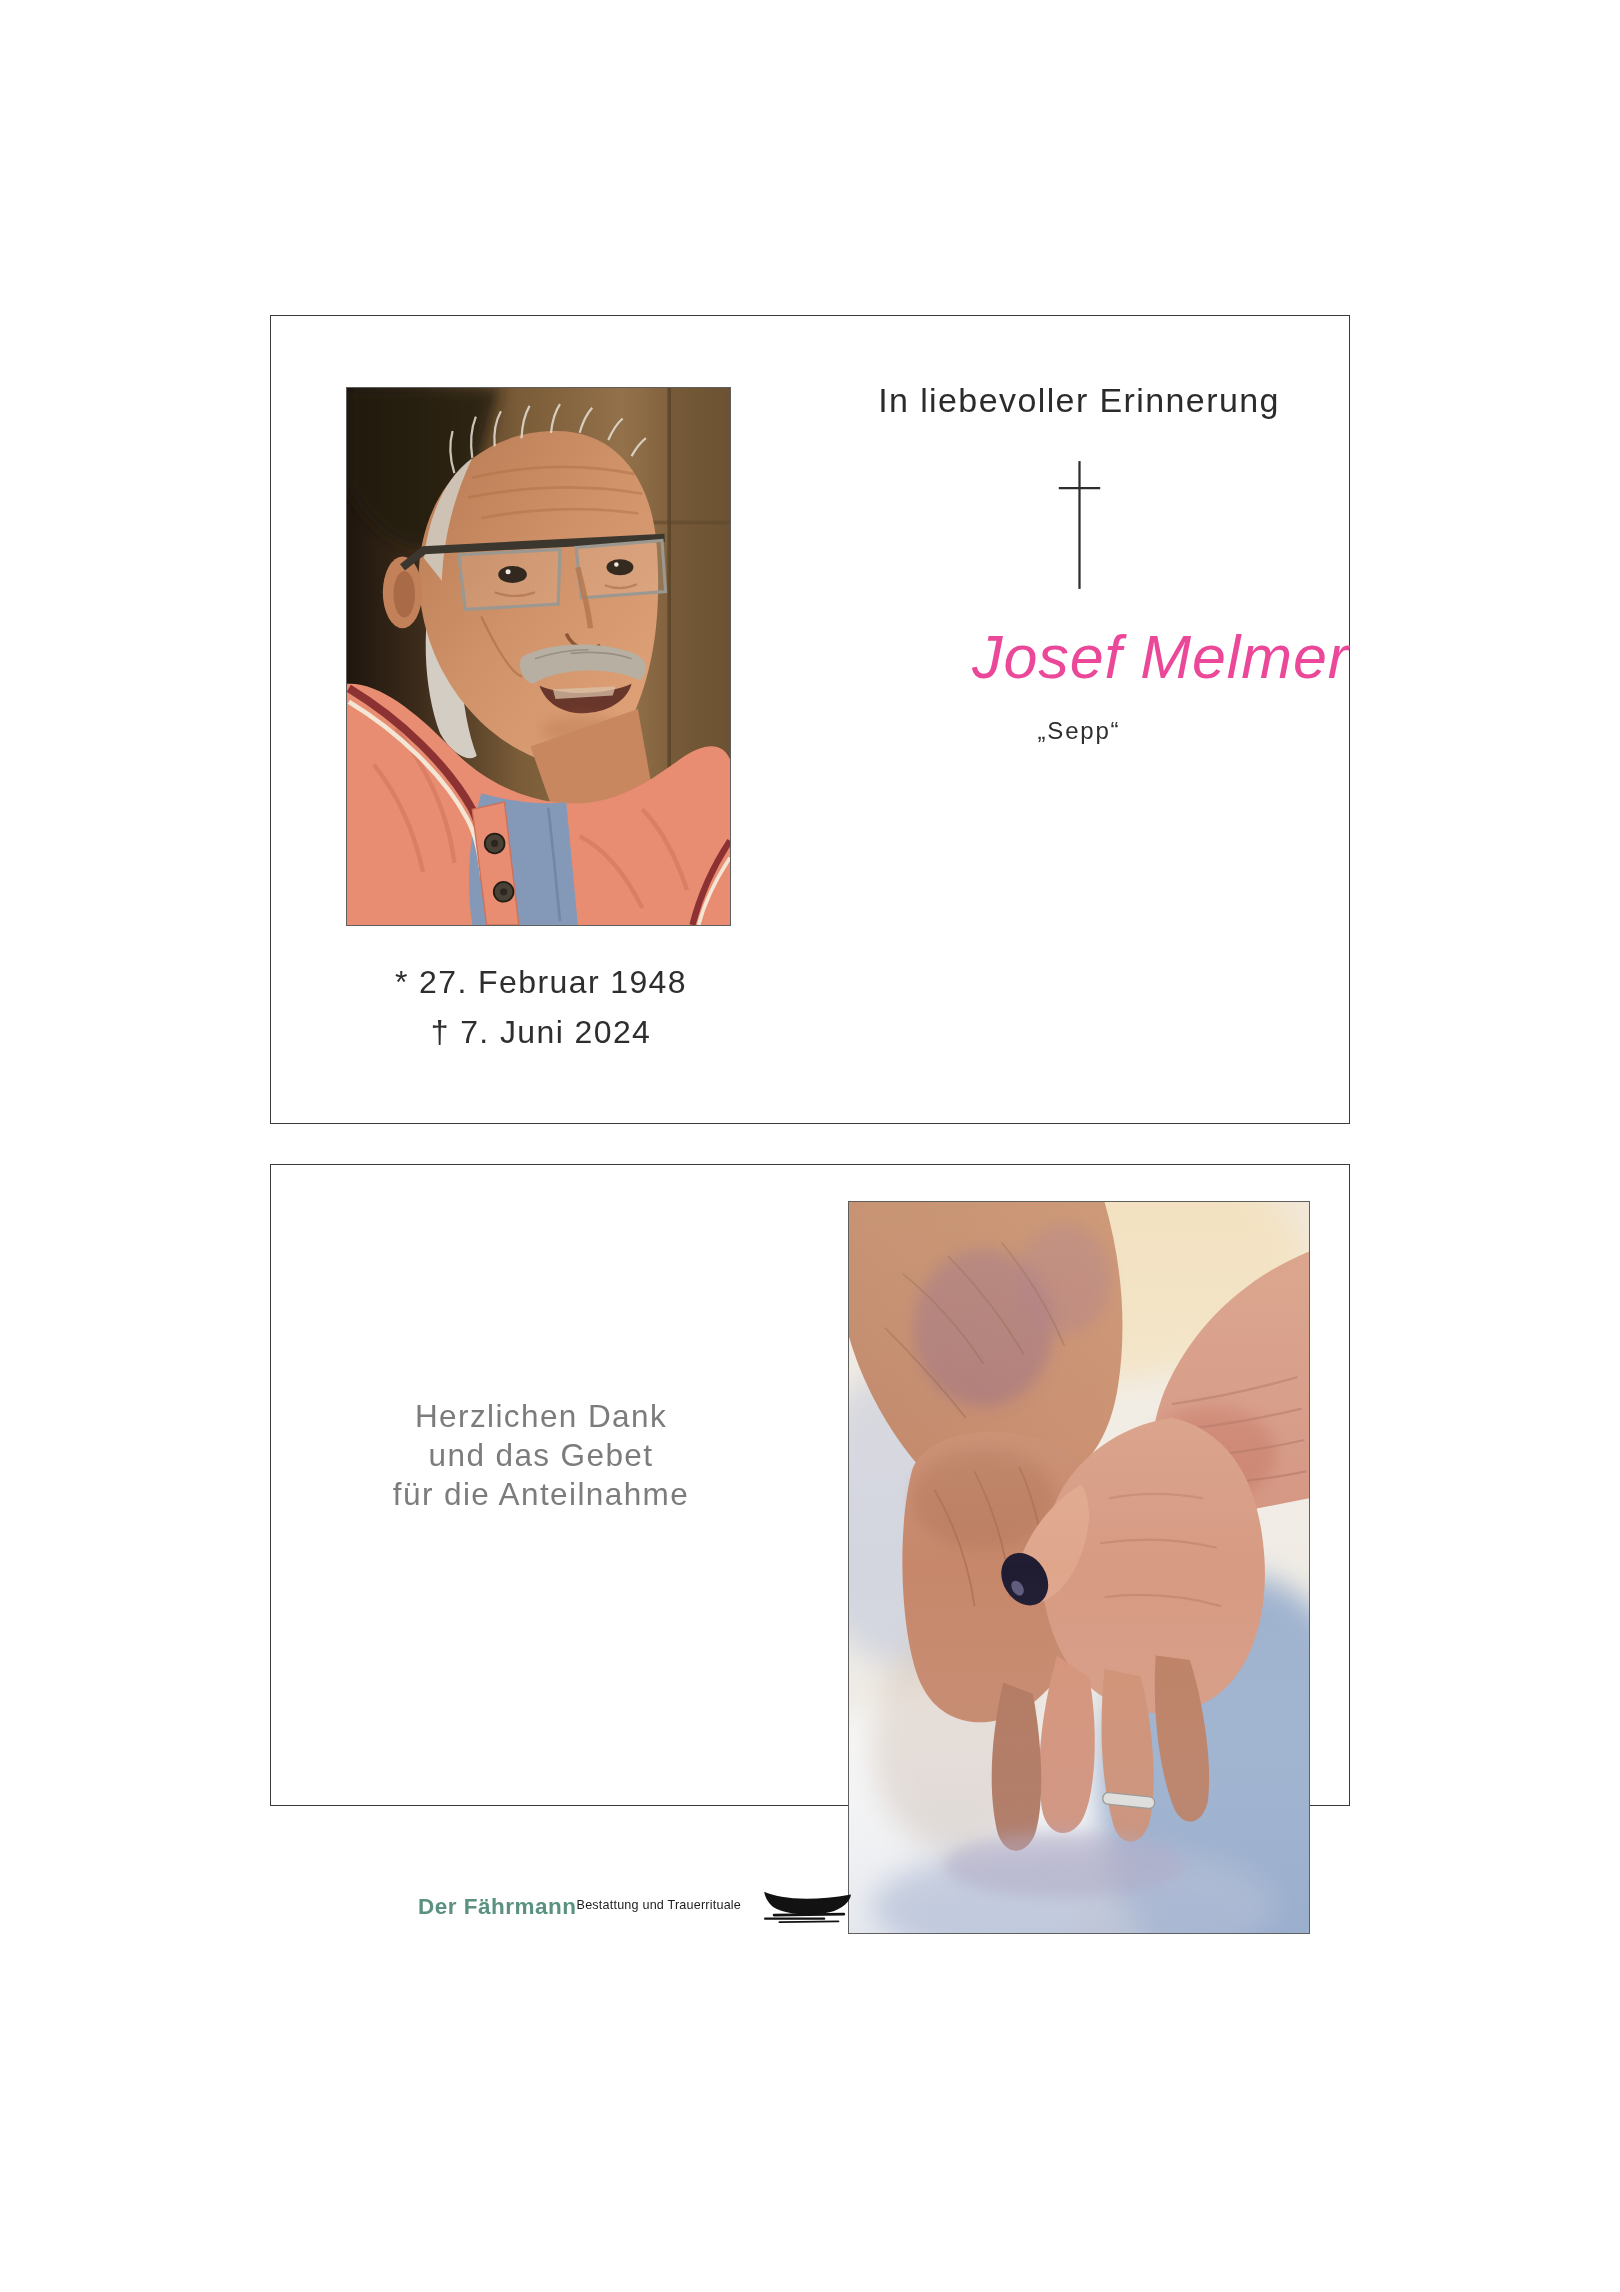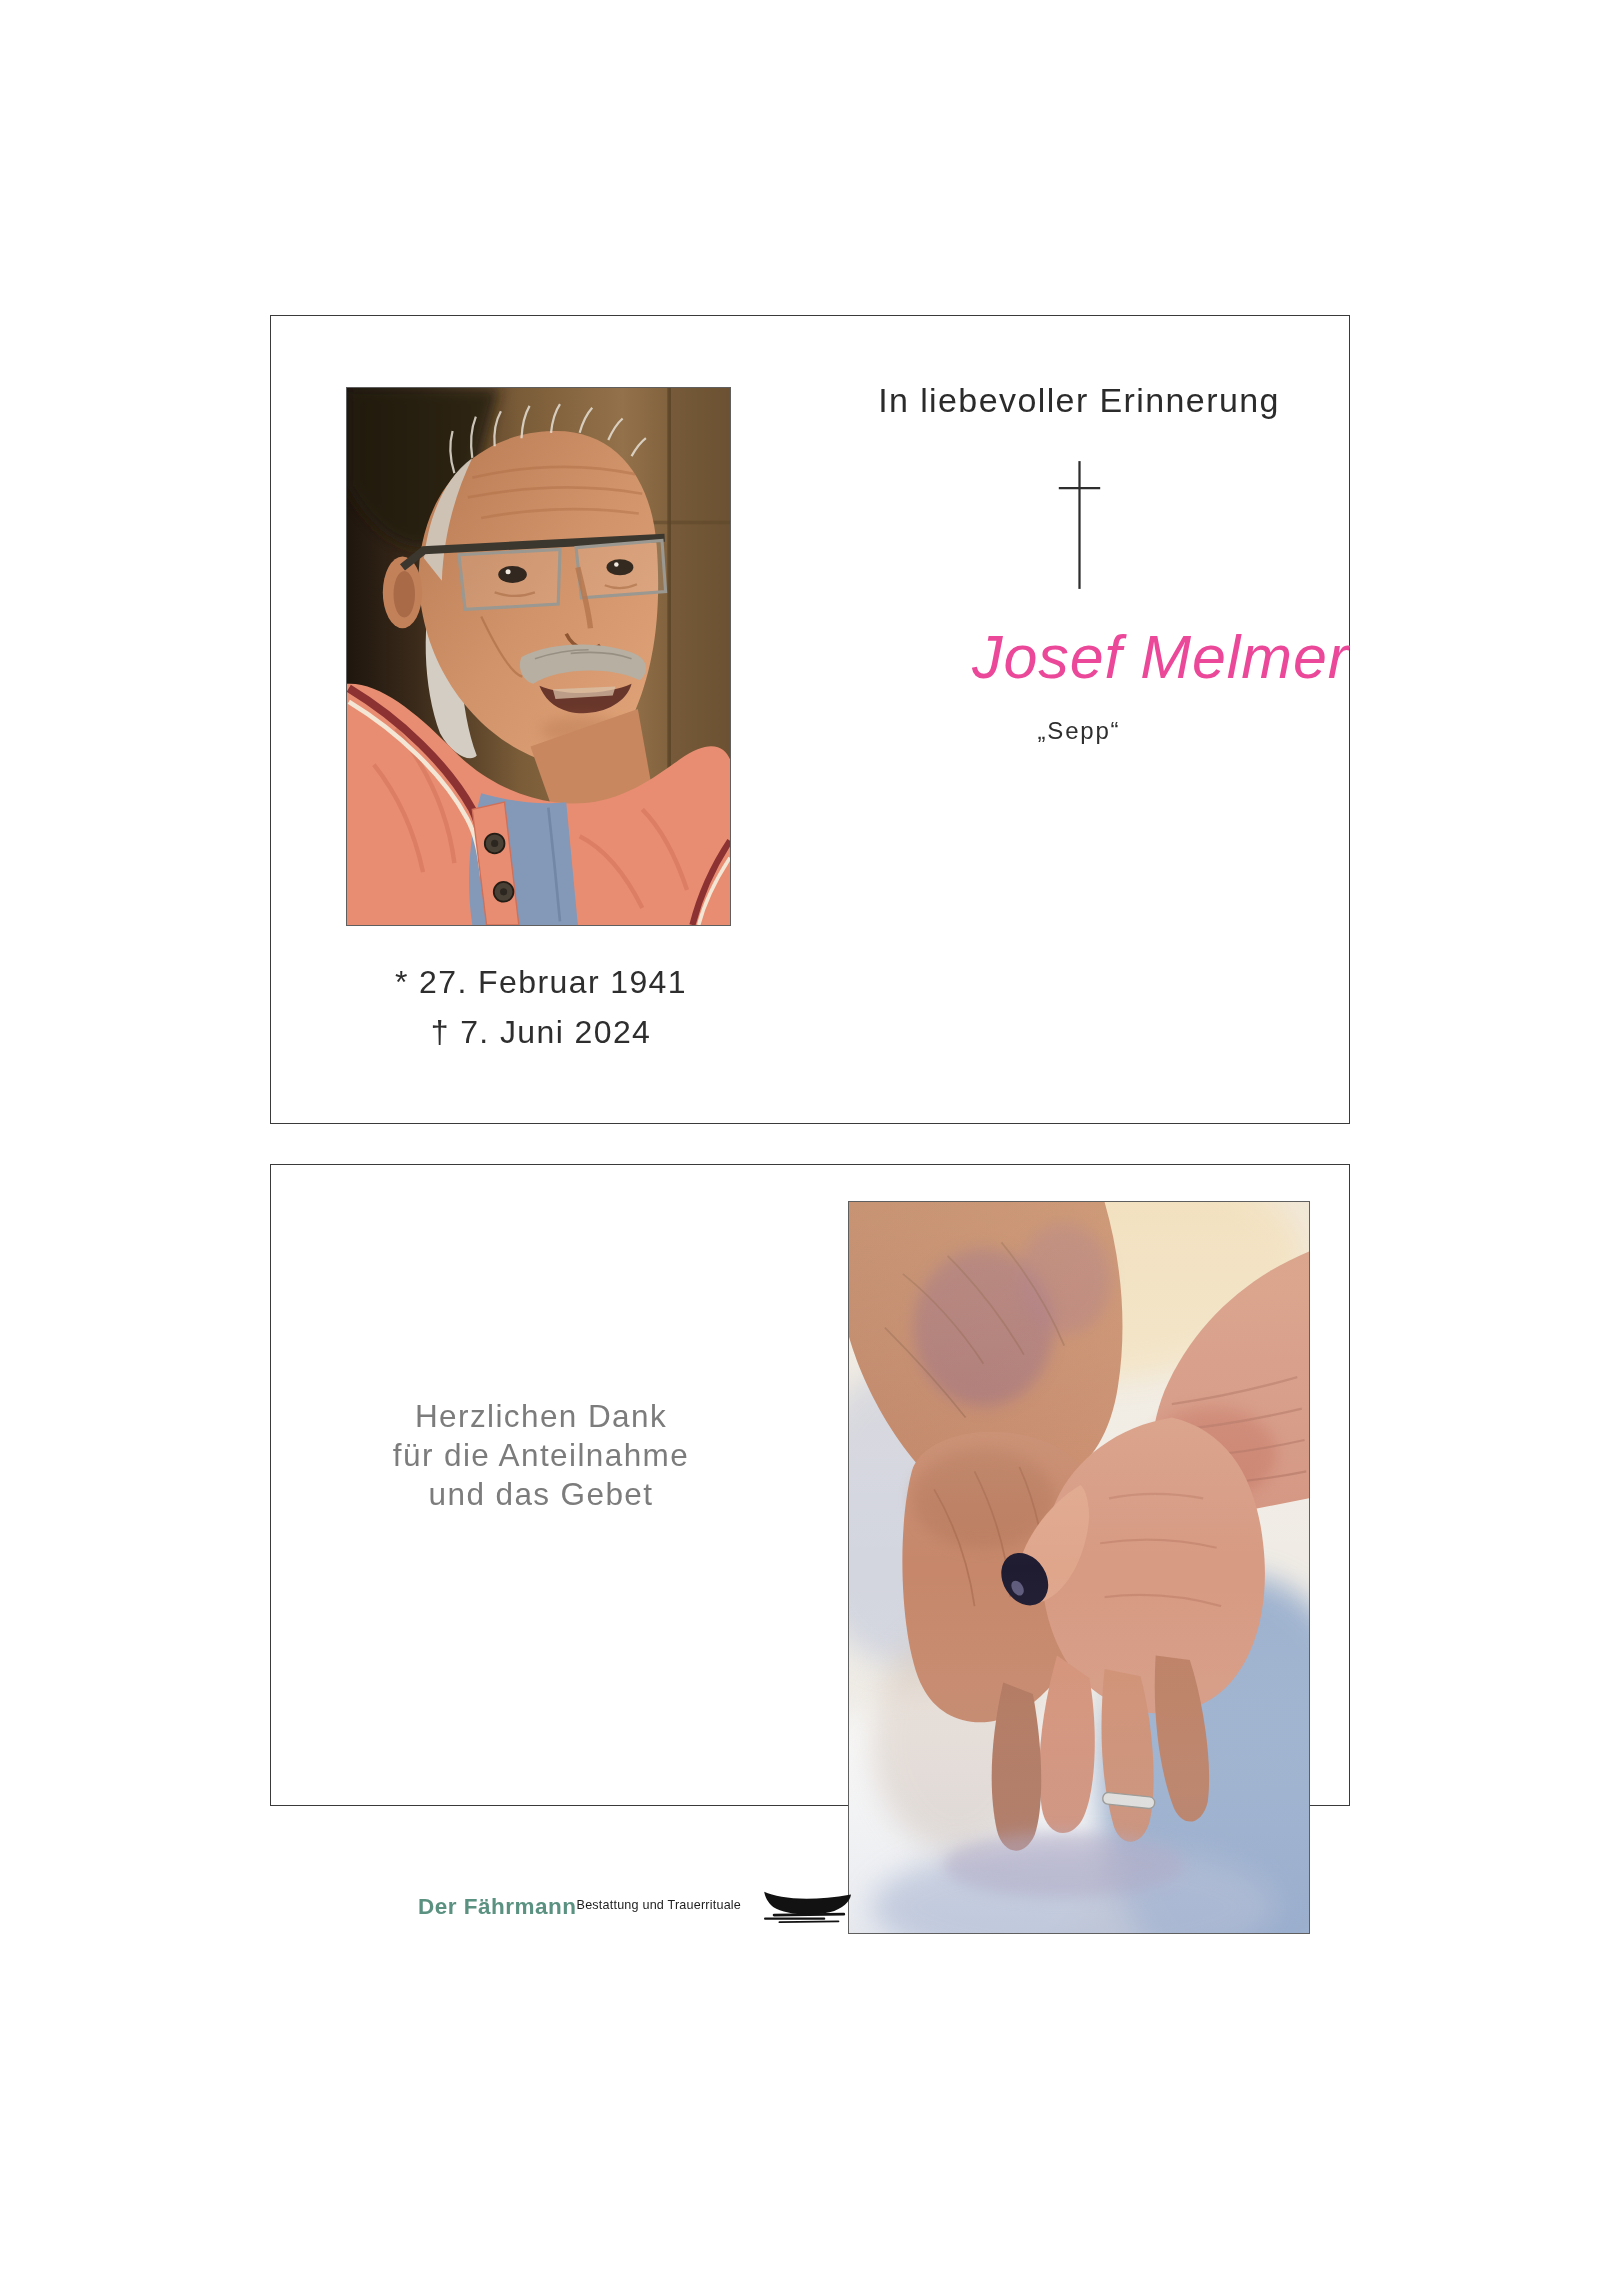--- a/index.html
+++ b/index.html
@@ -152,21 +152,21 @@
 
         <path d="M140,470 L176,462 L192,599 L156,599 Z" fill="#e98d72" stroke="#cf7058" stroke-width="1.5"></path>
         <circle cx="165" cy="508" r="11" fill="#4a4136" stroke="#241d15" stroke-width="2"></circle>
         <circle cx="165" cy="508" r="4" fill="#2c2620"></circle>
         <circle cx="175" cy="562" r="11" fill="#4a4136" stroke="#241d15" stroke-width="2"></circle>
         <circle cx="175" cy="562" r="4" fill="#2c2620"></circle>
       </svg>
     </div>
 
     <div class="dates">
-      <div class="line">* 27. Februar 1941</div>
+      <div class="line">* 27. Februar 1948</div>
       <div class="line">† 7. Juni 2024</div>
     </div>
 
     <div class="right-col">
       <div class="remembrance-header">In liebevoller Erinnerung</div>
 
       <div class="cross-wrap">
         <svg width="45" height="128" viewBox="0 0 50 142">
           <line x1="25" y1="0" x2="25" y2="142" stroke="#2e2e2e" stroke-width="2.5"></line>
           <line x1="2" y1="30" x2="48" y2="30" stroke="#2e2e2e" stroke-width="2.5"></line>
@@ -176,22 +176,22 @@
       <div class="deceased-name">Josef Melmer</div>
       <div class="nickname">„Sepp“</div>
 
     </div>
   </div>
 
   <div class="card card-back">
 
     <div class="thanks">
       <div>Herzlichen Dank</div>
+      <div>und das Gebet</div>
       <div>für die Anteilnahme</div>
-      <div>und das Gebet</div>
     </div>
 
     <div class="photo-frame hands-frame">
       <svg viewBox="0 0 513 814" preserveAspectRatio="none">
         <defs>
           <linearGradient id="armL" x1="0" y1="0" x2="1" y2="1">
             <stop offset="0" stop-color="#b5775a"></stop>
               <stop offset="1" stop-color="#c98a68"></stop>
           </linearGradient>
           <linearGradient id="light" x1="0" y1="0" x2="0" y2="1">

